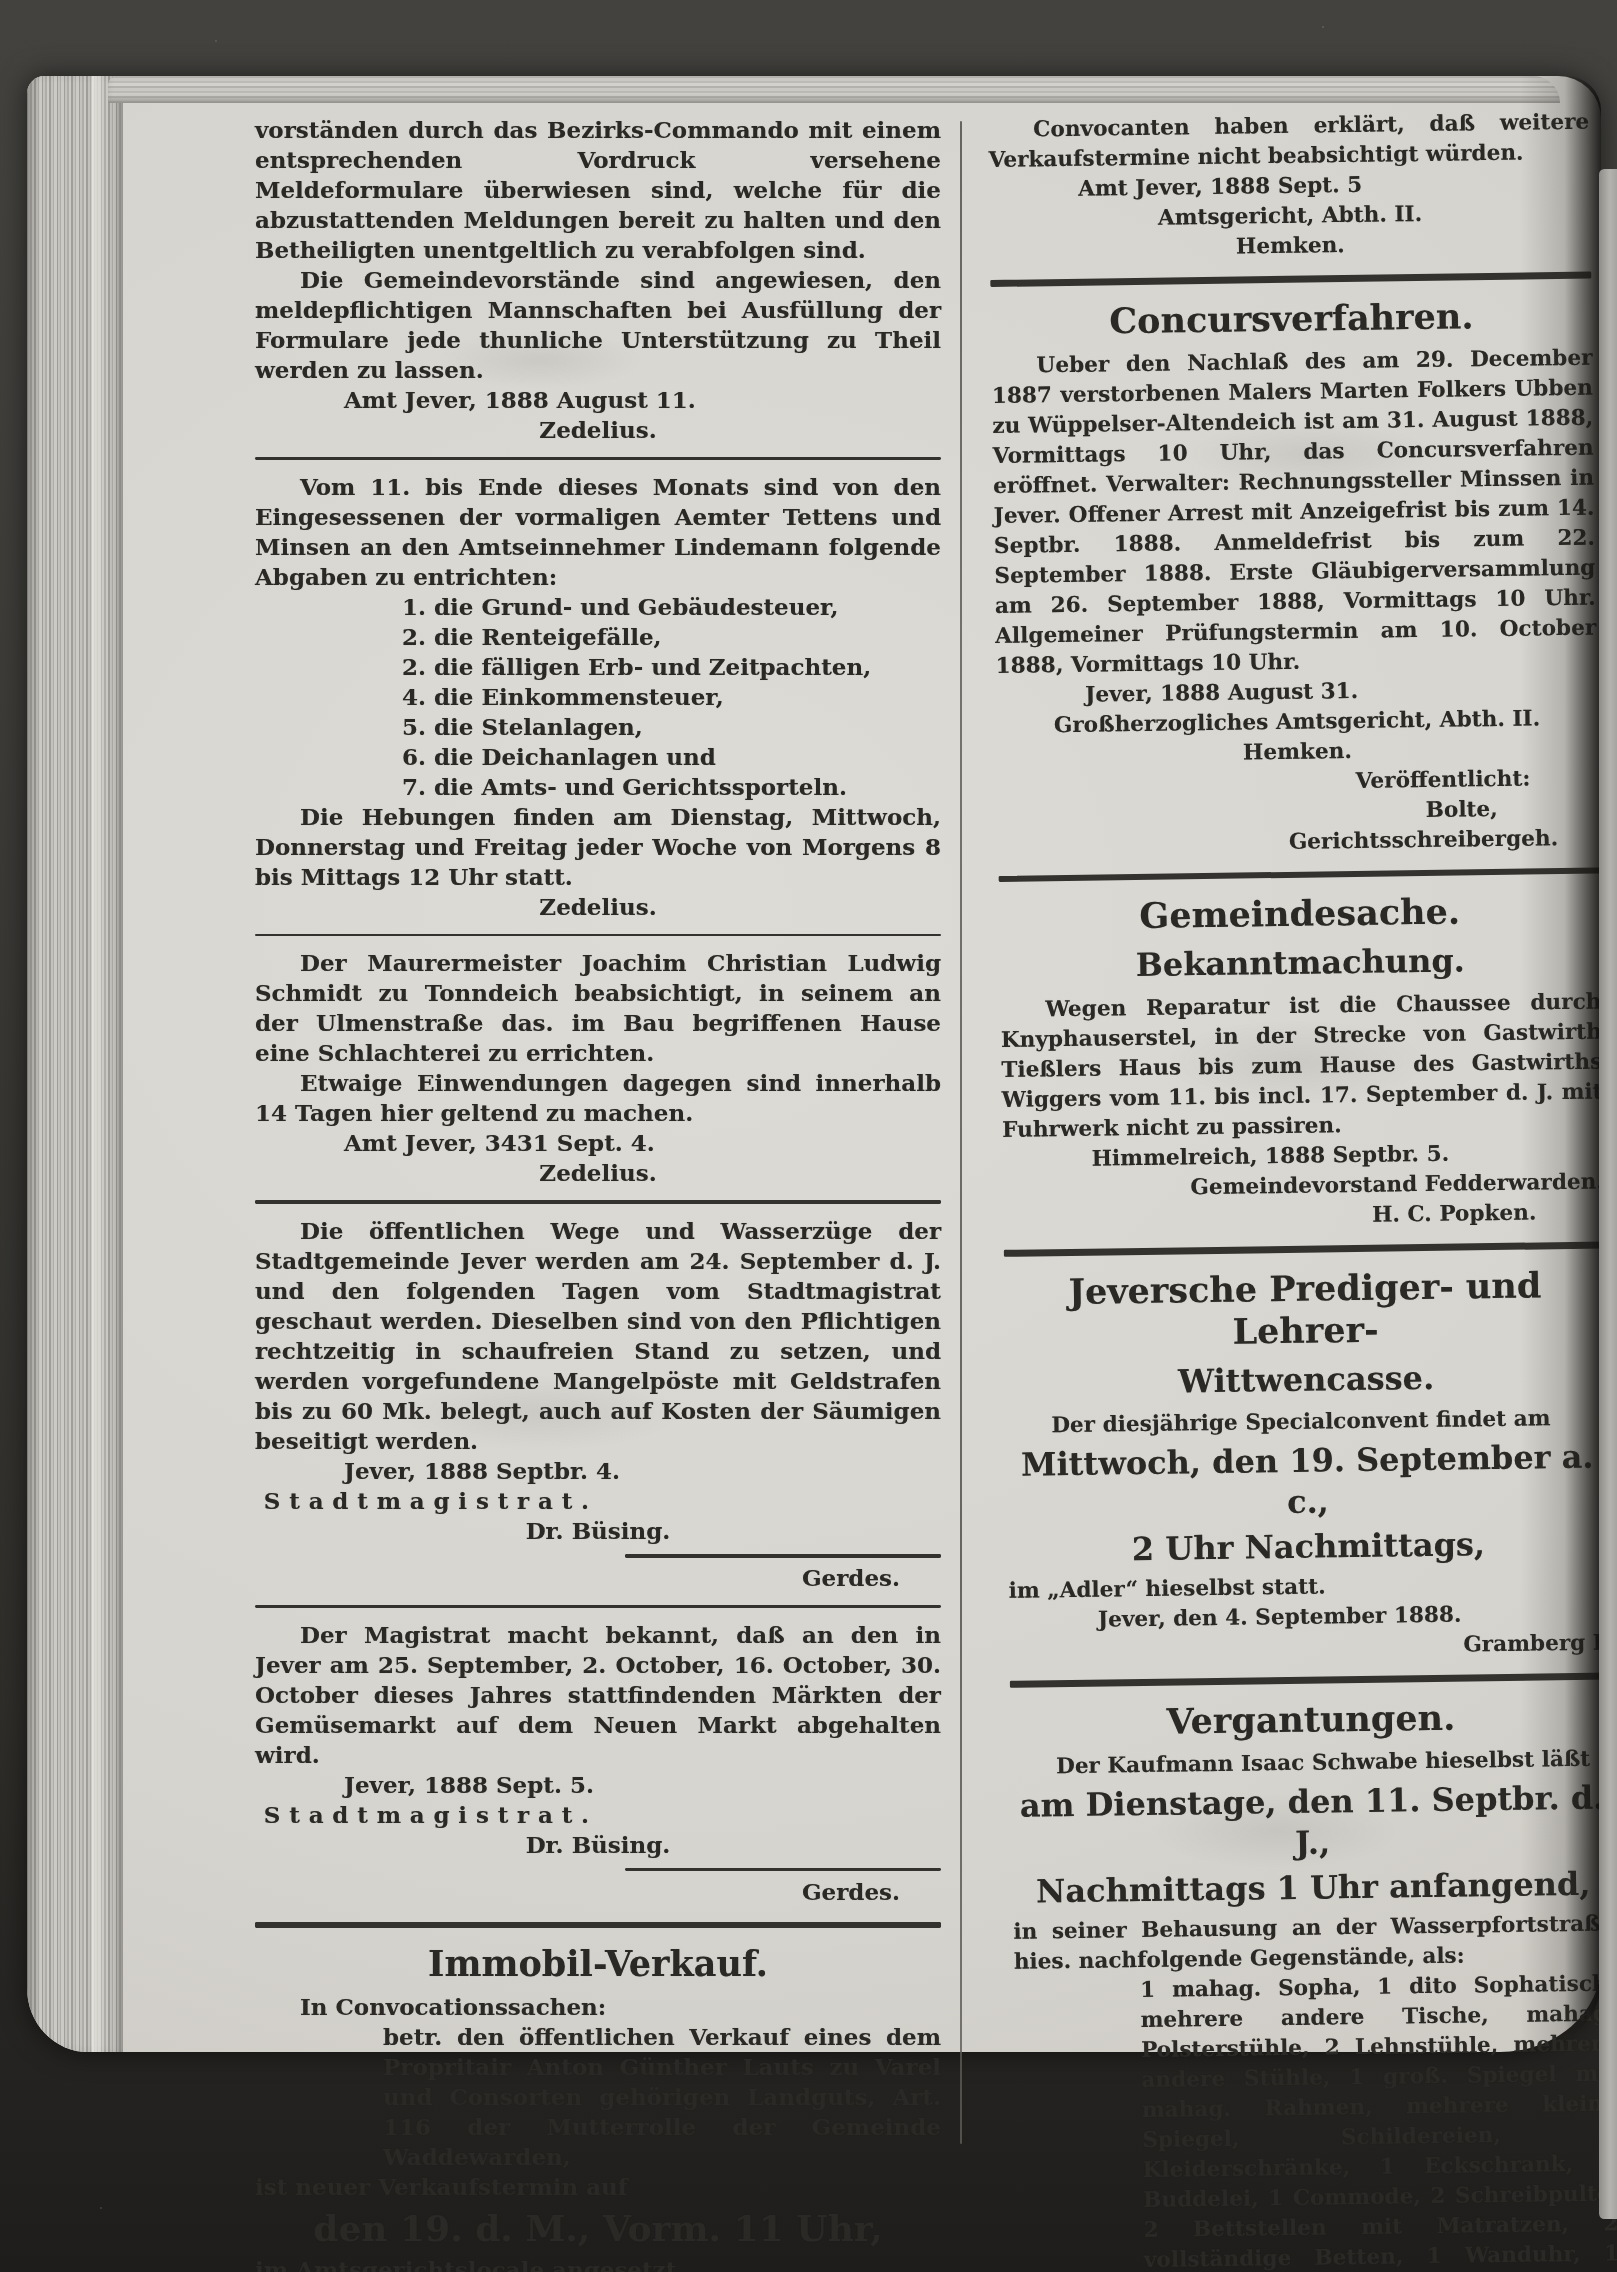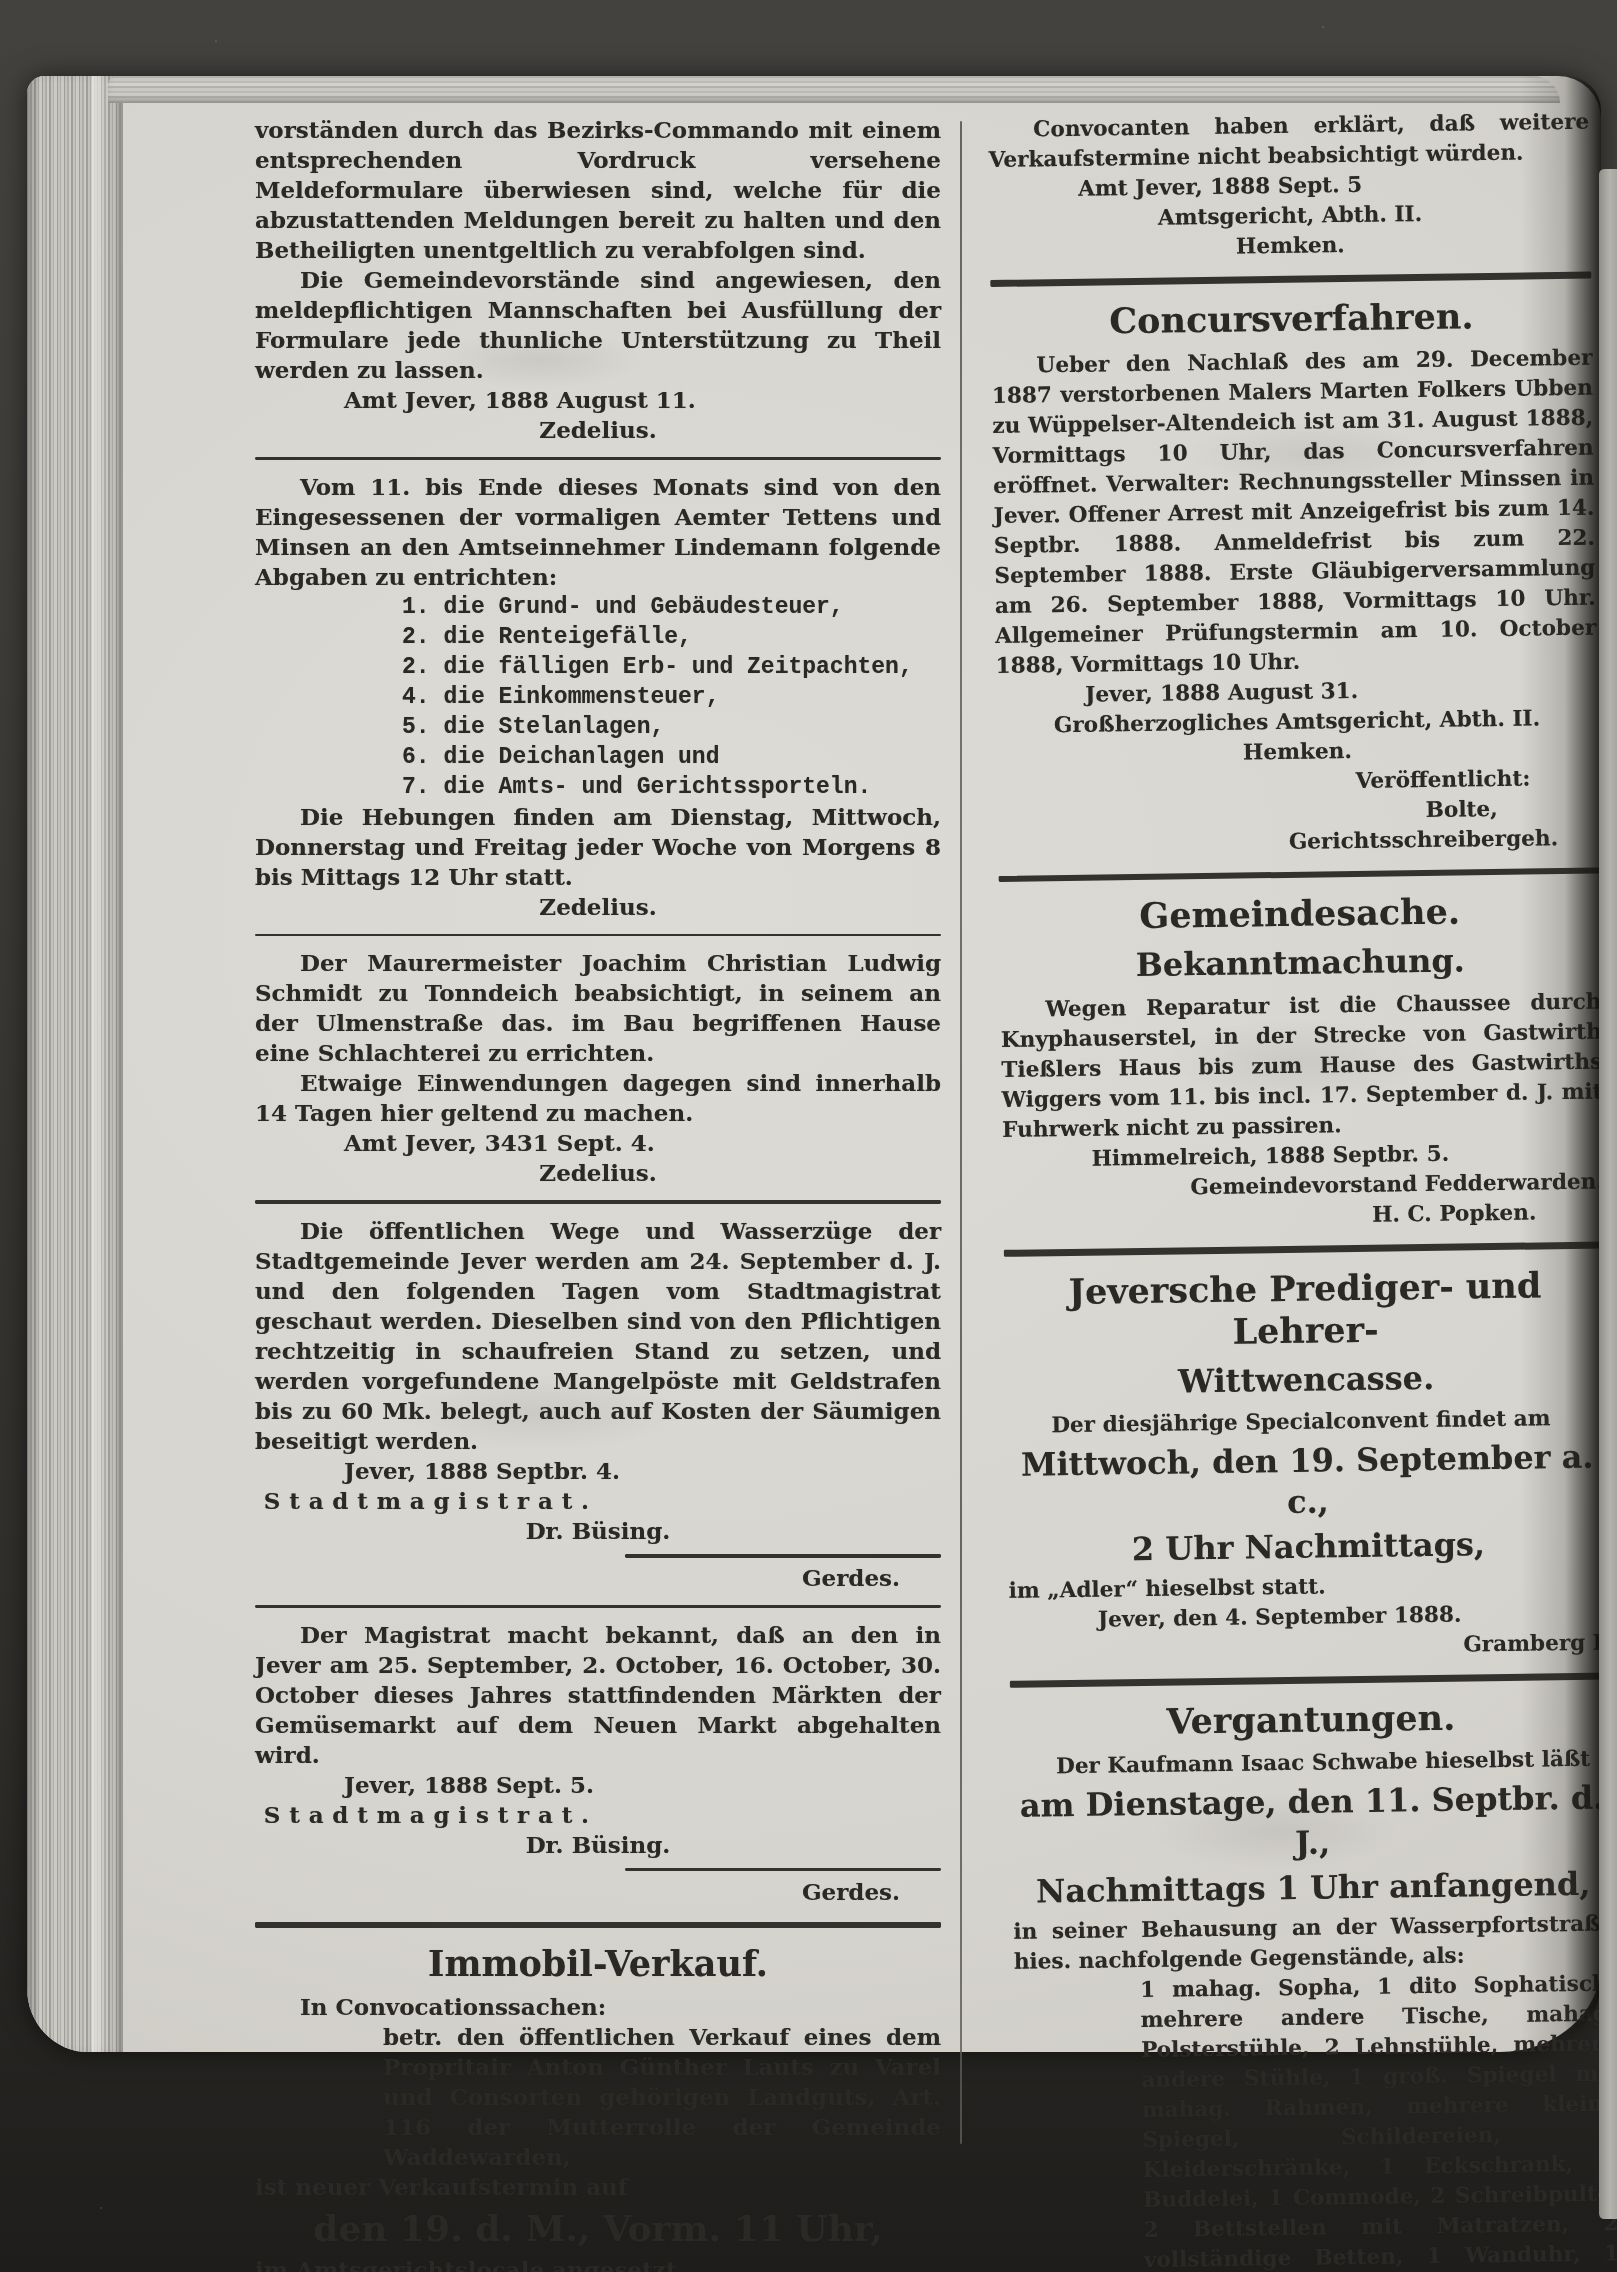--- a/index.html
+++ b/index.html
@@ -92,21 +92,21 @@
   .rule{height:2.7px;background:#34322e;margin:12px 0;border-radius:1.4px;}
   .rule.med{height:4px;}
   .rule.thick{height:6.8px;margin:15px 0;}
   .rule.short-right{width:46%;height:3.4px;margin:8px 0 5.4px auto;}
   .headline{font-size:35px;line-height:42px;text-align:center;font-weight:bold;margin:4px 0 6.8px;}
   .headline.sub{font-size:32px;margin-top:0;}
   .display{font-size:36px;line-height:45px;text-align:center;font-weight:bold;margin:4px 0;}
   .display.md{font-size:32px;line-height:41px;}
   .block-ind{margin-left:128px;}
   .goods{margin-left:126px;}
-  .list-item{padding-left:147px;font-family:Liberation Mono, monospace;}
+  .list-item{padding-left:147px;}
   b{font-weight:bold;}
 </style>
 </head>
 <body>
 
 <div class="speckle"></div>
 
 <div class="page">
   <div class="edge-stack"></div>
   <div class="edge-groove"></div>

